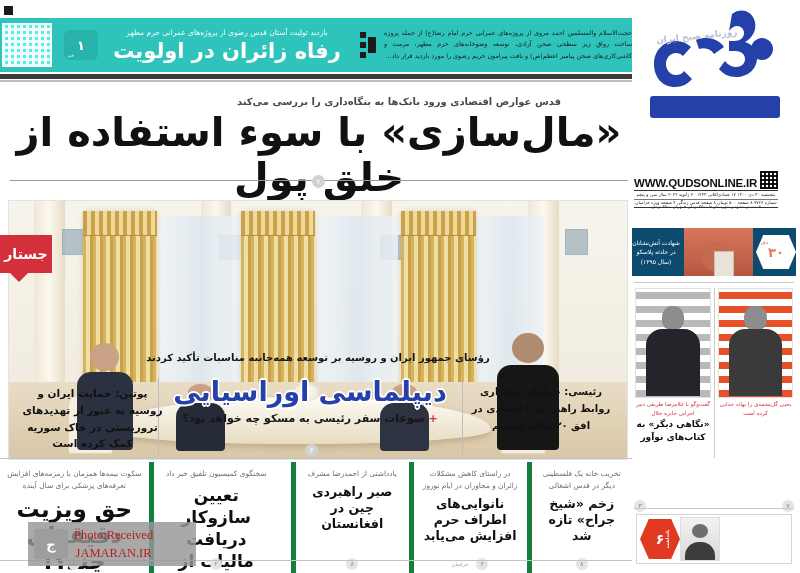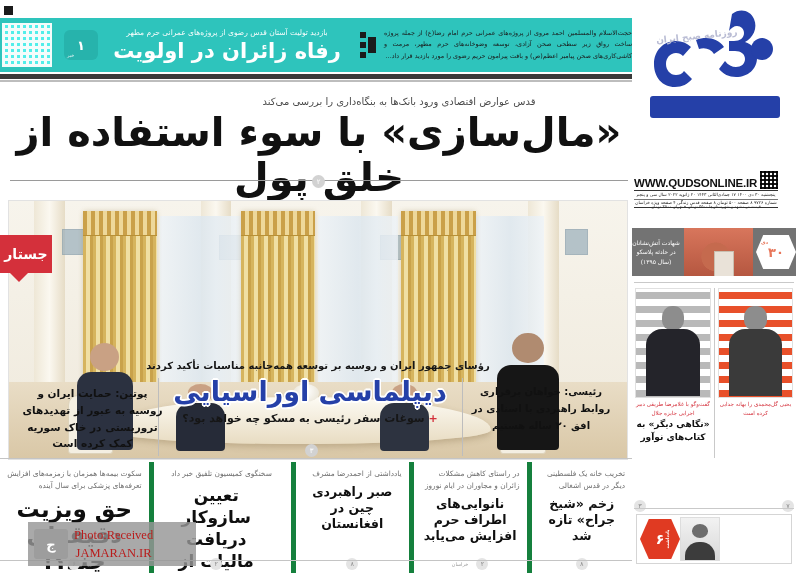--- a/index.html
+++ b/index.html
@@ -79,21 +79,21 @@
     font-size:4.4px;color:#222;line-height:1.5;text-align:center;
     border-top:.6px solid #333;border-bottom:.6px solid #333;padding:1px 0;
   }
   .dateline .row{display:flex;flex-direction:row-reverse;justify-content:space-around;}
   .dateline .row+.row{border-top:.6px solid #777;}
   .price{position:absolute;right:22px;top:204px;width:144px;font-size:4.2px;color:#333;text-align:center;}
 
   
   .lead-kicker{
     position:absolute;right:176px;top:96px;width:450px;
-    text-align:center;font-size:10px;color:#4a4a4a;
+    text-align:center;font-size:10px;color:#4a4a4a;font-weight:bold;
   }
   .lead-title{
     position:absolute;left:4px;top:110px;width:630px;
     text-align:center;font-size:40px;font-weight:bold;color:#111;
     line-height:1.12;letter-spacing:-1px;
   }
   .lead-rule{position:absolute;left:10px;top:180px;width:618px;height:1px;background:#9a9a9a;}
   .pagedot{
     position:absolute;top:175px;width:13px;height:13px;border-radius:50%;
     background:#d2d2d2;color:#fff;font-size:7px;
@@ -153,21 +153,21 @@
     display:flex;align-items:center;justify-content:center;
     font-size:14px;font-weight:bold;
   }
   .jostar::after{
     content:"";position:absolute;left:10px;bottom:-9px;
     border-left:9px solid transparent;border-right:9px solid transparent;
     border-top:9px solid #d4303b;
   }
   .photo-cap{
     position:absolute;left:8px;top:352px;width:620px;
-    text-align:center;font-size:10px;font-weight:bold;color:#161616;margin-top:8px;
+    text-align:center;font-size:10px;font-weight:bold;color:#161616;
   }
 
   
   .diplo-title{
     position:absolute;left:160px;top:378px;width:300px;text-align:center;
     font-size:27px;font-weight:bold;color:#2540a8;line-height:1;
     text-shadow:
       1.6px 0 0 #fff,-1.6px 0 0 #fff,0 1.6px 0 #fff,0 -1.6px 0 #fff,
       1.2px 1.2px 0 #fff,-1.2px -1.2px 0 #fff,1.2px -1.2px 0 #fff,-1.2px 1.2px 0 #fff;
   }
@@ -183,21 +183,21 @@
   .quote-right{
     position:absolute;left:466px;top:383px;width:150px;
     font-size:10px;font-weight:bold;line-height:1.72;color:#111;text-align:center;
   }
   .vrule{position:absolute;width:1px;background:#bdbdbd;}
 
   
   .sb{position:absolute;right:0;top:0;width:172px;height:573px;}
   .orangebar{
     position:absolute;right:4px;top:228px;width:164px;height:48px;
-    background:#737373;overflow:hidden;
+    background:#0c4a6e;overflow:hidden;
     display:flex;flex-direction:row-reverse;align-items:center;
   }
   .ob-text{width:48px;font-size:6px;color:#fff;line-height:1.55;text-align:center;padding-right:4px;}
   .ob-photo{
     flex:1;height:100%;
     background:
       radial-gradient(circle at 46% 60%,#c56a4e 0 30%,rgba(0,0,0,0) 31%),
       linear-gradient(180deg,#d8765c,#b55740);
     position:relative;
   }
@@ -254,21 +254,21 @@
   .numdot{width:12px;height:12px;border-radius:50%;background:#e4e4e4;color:#8b8b8b;font-size:6.5px;display:flex;align-items:center;justify-content:center;}
 
   
   .bottom{
     position:absolute;left:0;top:462px;width:632px;height:111px;
     display:flex;flex-direction:row-reverse;
   }
   .bcol{box-sizing:border-box;padding:6px 7px 0;position:relative;}
   .bcol+.bcol{border-left:5px solid #15803d;}
   .b1{width:24%;} .b2{width:21%;} .b3{width:19%;margin-left:12px;} .b4{width:19%;} .b5{width:17%;}
-  .b-kicker{font-size:7.4px;color:#6d6d6d;line-height:1.62;text-align:right;}
+  .b-kicker{font-size:7.4px;color:#6d6d6d;line-height:1.62;text-align:center;}
   .b-title{font-weight:bold;color:#0f0f0f;text-align:center;line-height:1.3;margin-top:4px;}
   .b1 .b-title{font-size:23px;letter-spacing:-.6px;line-height:1.14;}
   .b2 .b-title{font-size:17px;}
   .b3 .b-title{font-size:12.5px;}
   .b4 .b-title{font-size:12.5px;}
   .b5 .b-title{font-size:12.5px;}
   .b-foot{position:absolute;bottom:3px;left:0;width:100%;text-align:center;}
   .b-foot .d{display:inline-flex;width:12px;height:12px;border-radius:50%;background:#e4e4e4;color:#8b8b8b;font-size:6.5px;align-items:center;justify-content:center;}
   .b-foot .src{font-size:5px;color:#9a9a9a;margin-right:3px;}
   .bottom-rule{position:absolute;left:0;top:458px;width:632px;height:1px;background:#c4c4c4;}

